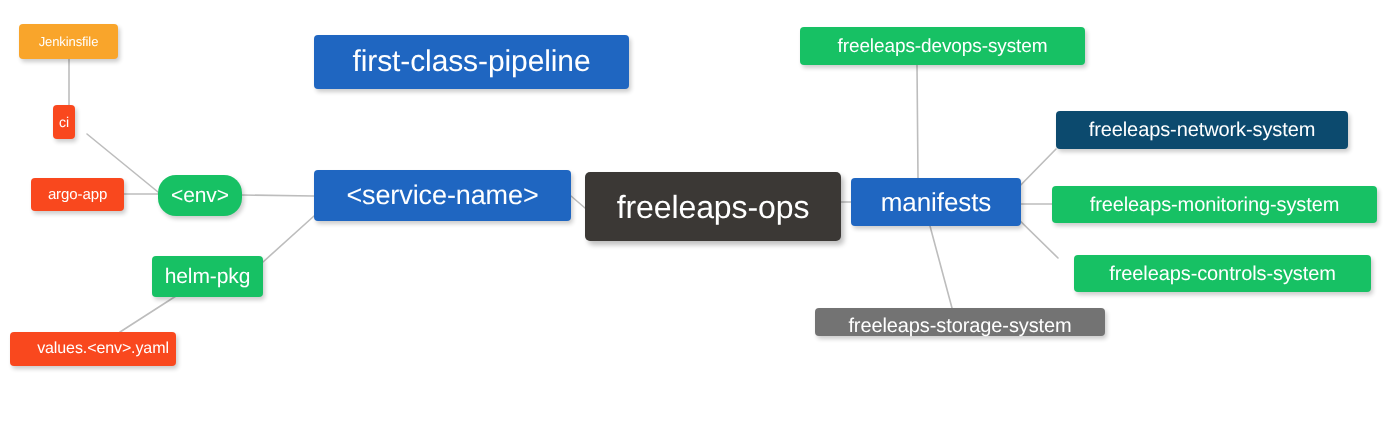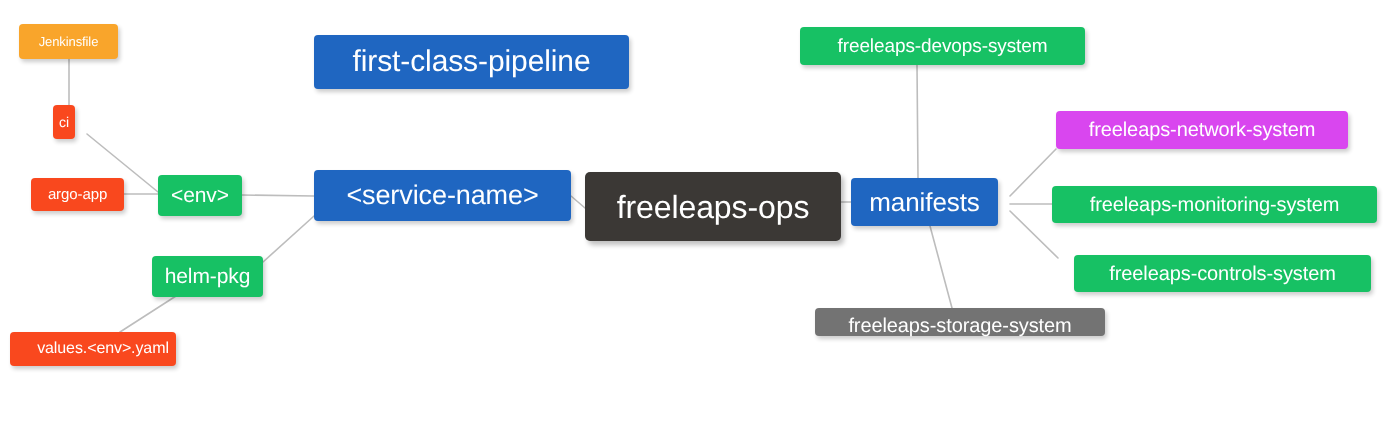--- a/index.html
+++ b/index.html
@@ -71,42 +71,42 @@
       </div>
       <div class="node" style="left: 53px; top: 105px; width: 22px; height: 34px; background: rgb(249, 72, 30); font-size: 14px;">
         <span>ci</span>
       </div>
       <div class="node" style="left: 31px; top: 178px; width: 93px; height: 33px; background: rgb(249, 72, 30); font-size: 15px;">
         <span>argo-app</span>
       </div>
       <div class="node" style="left: 10px; top: 332px; width: 166px; height: 34px; background: rgb(249, 72, 30); font-size: 16px; padding-left: 20px;">
         <span>values.&lt;env&gt;.yaml</span>
       </div>
-      <div class="node" style="left: 158px; top: 175px; width: 84px; height: 41px; background: rgb(23, 193, 100); font-size: 21px;">
+      <div class="node" style="left: 158px; top: 175px; width: 84px; height: 41px; background: rgb(23, 193, 100); font-size: 21px; border-radius: 18px;">
         <span>&lt;env&gt;</span>
       </div>
       <div class="node" style="left: 152px; top: 256px; width: 111px; height: 41px; background: rgb(23, 193, 100); font-size: 21px;">
         <span>helm-pkg</span>
       </div>
       <div class="node" style="left: 314px; top: 35px; width: 315px; height: 54px; background: rgb(31, 102, 193); font-size: 30px;">
         <span>first-class-pipeline</span>
       </div>
       <div class="node" style="left: 314px; top: 170px; width: 257px; height: 51px; background: rgb(31, 102, 193); font-size: 27px;">
         <span>&lt;service-name&gt;</span>
       </div>
       <div class="node root" style="left: 585px; top: 172px; width: 256px; height: 69px; background: rgb(59, 56, 53); font-size: 32px;">
         <span>freeleaps-ops</span>
       </div>
-      <div class="node" style="left: 851px; top: 178px; width: 147px; height: 48px; background: rgb(31, 102, 193); font-size: 26px;">
+      <div class="node" style="left: 851px; top: 178px; width: 170px; height: 48px; background: rgb(31, 102, 193); font-size: 26px;">
         <span>manifests</span>
       </div>
       <div class="node" style="left: 800px; top: 27px; width: 285px; height: 38px; background: rgb(23, 193, 100); font-size: 19px;">
         <span>freeleaps-devops-system</span>
       </div>
-      <div class="node" style="left: 1056px; top: 111px; width: 292px; height: 38px; background: #d946ef; font-size: 20px;">
+      <div class="node" style="left: 1056px; top: 111px; width: 292px; height: 38px; background: #0c4a6e; font-size: 20px;">
         <span>freeleaps-network-system</span>
       </div>
       <div class="node" style="left: 1052px; top: 186px; width: 325px; height: 37px; background: rgb(23, 193, 100); font-size: 20px;">
         <span>freeleaps-monitoring-system</span>
       </div>
       <div class="node" style="left: 1074px; top: 255px; width: 297px; height: 37px; background: rgb(23, 193, 100); font-size: 20px;">
         <span>freeleaps-controls-system</span>
       </div>
       <div class="node" style="left: 815px; top: 308px; width: 290px; height: 28px; background: #737373; font-size: 20px; align-items: flex-end;">
         <span>freeleaps-storage-system</span>

